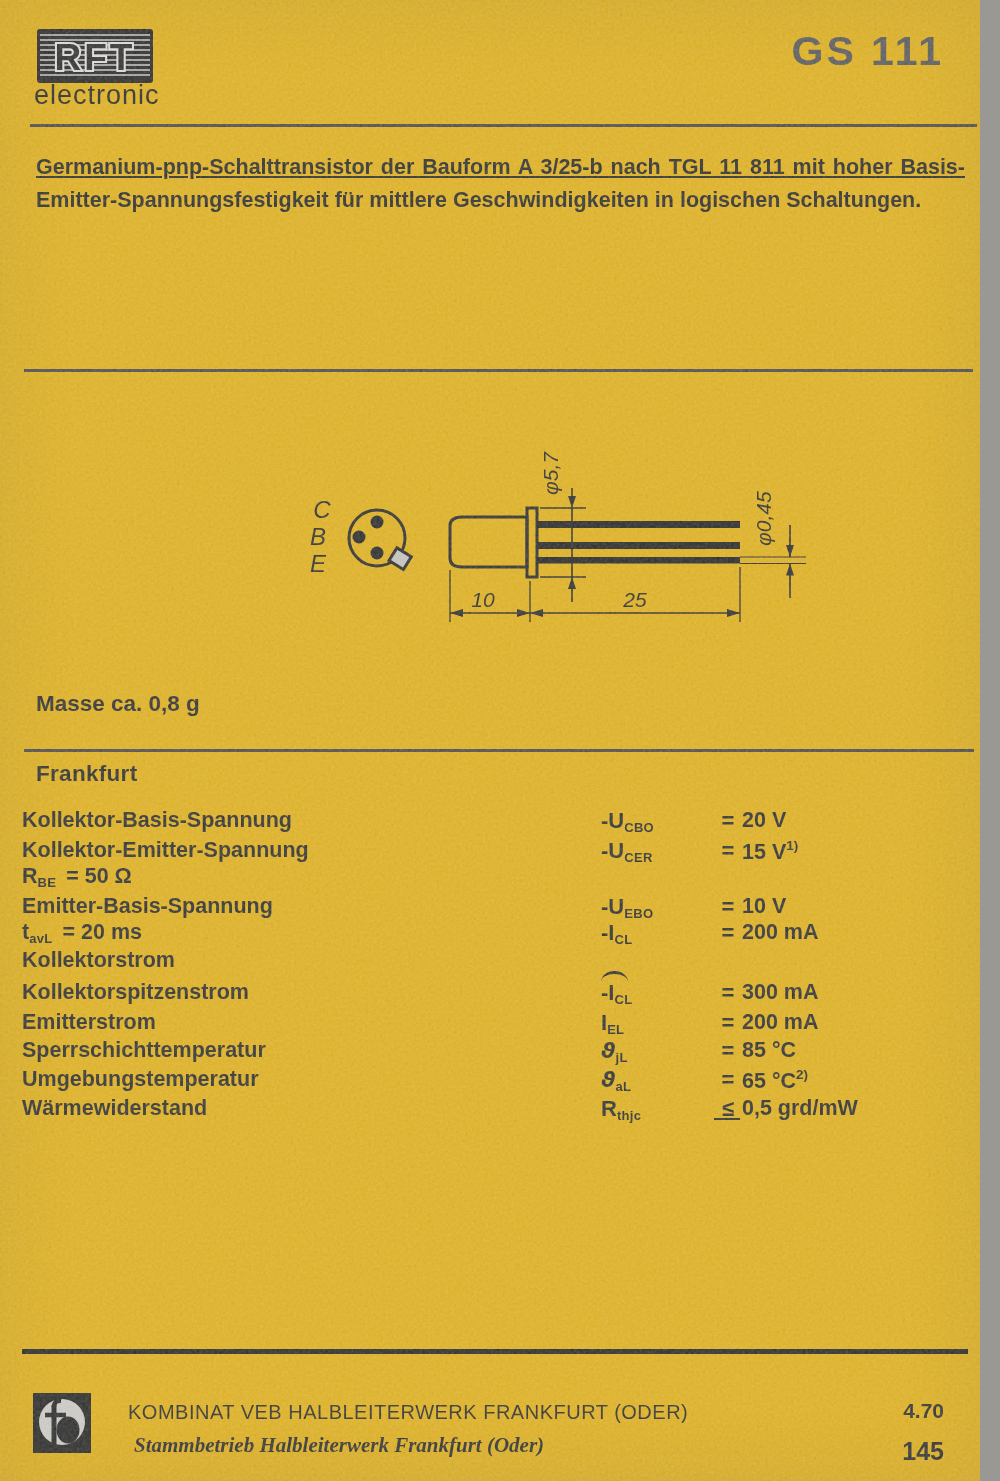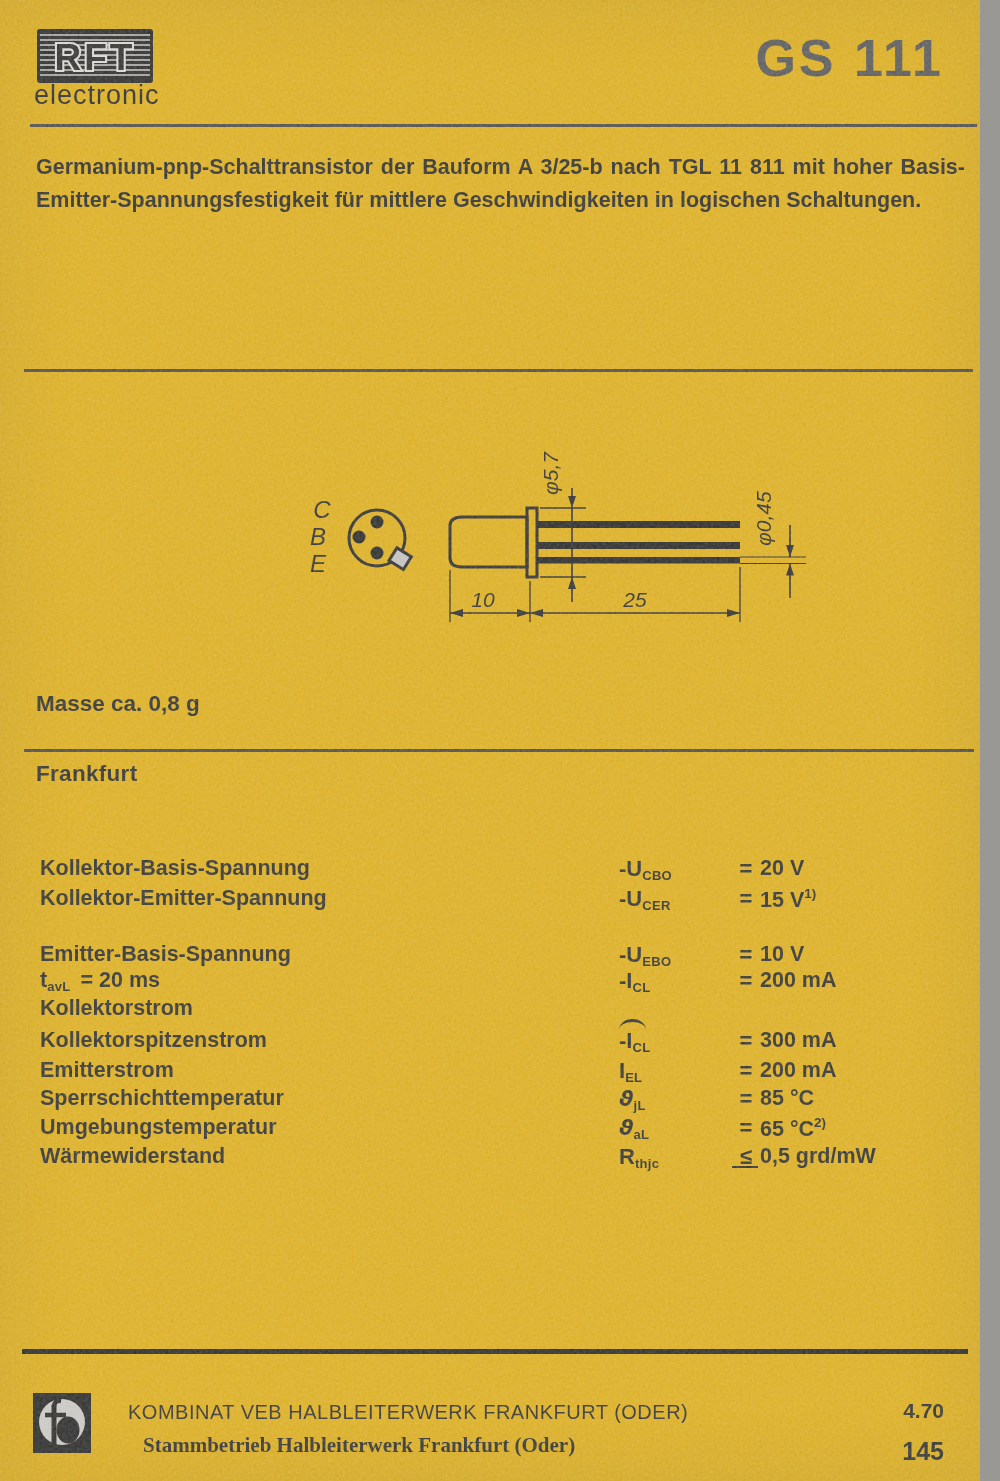--- a/index.html
+++ b/index.html
@@ -10,57 +10,57 @@
     overflow:hidden;
     font-family:"Liberation Sans", sans-serif;
     color:#1e1e1e;
     box-shadow: inset 0 0 80px rgba(40,40,35,.10);
   }
   .noise{position:absolute;left:0;top:0;z-index:9;pointer-events:none;}
   .abs{position:absolute;}
 
   
   .electronic{left:34px;top:80px;font-size:27px;letter-spacing:1px;color:#181818;text-align:center;}
-  .part-number{right:36px;top:28px;font-size:52px;font-weight:700;color:#4d4d4f;letter-spacing:3px;}
+  .part-number{right:36px;top:28px;font-size:41px;font-weight:700;color:#4d4d4f;letter-spacing:3px;}
 
   
   .rule{background:#3e3d3b;height:3px;}
   .rule1{left:30px;top:124px;width:947px;}
   .rule2{left:24px;top:369px;width:949px;}
   .rule3{left:24px;top:749px;width:950px;}
   .rule4{left:22px;top:1349px;width:946px;height:5px;background:#161616;}
 
   
   .desc{left:36px;top:151px;width:929px;font-size:21.5px;line-height:33px;font-weight:700;color:#1b1b1b;}
-  .desc .l1{text-align:justify;text-align-last:justify;}
+  .desc .l1{text-align:justify;text-align-last:justify;text-decoration:underline;}
 
   .mass-note{left:36px;top:691px;font-size:22.5px;font-weight:700;}
   .gw-title{left:36px;top:761px;font-size:22.5px;font-weight:700;letter-spacing:.3px;}
 
   
-  .ltable{left:40px;top:800px;width:930px;height:330px;margin-top:48px;}
+  .ltable{left:22px;top:800px;width:930px;height:330px;}
   .trow{position:absolute;left:0;width:930px;height:28px;white-space:nowrap;}
   .tlabel{position:absolute;left:0;font-size:21.5px;font-weight:700;}
   .tsym{position:absolute;left:579px;font-size:22px;font-weight:700;}
   .trel{position:absolute;left:682px;width:48px;text-align:center;font-size:22px;font-weight:700;}
   .tval{position:absolute;left:720px;font-size:21.5px;font-weight:700;}
   .sub{font-size:13px;font-weight:700;vertical-align:-4px;letter-spacing:.3px;}
   .fn{font-size:13.5px;font-weight:700;vertical-align:9px;}
   .cond-rest{margin-left:10px;}
   .it{font-style:italic;font-family:"DejaVu Sans", sans-serif;}
   .symwrap{position:relative;display:inline-block;}
   .hat{position:absolute;left:0px;top:-9px;width:27px;height:10px;
        border-top:3px solid #1e1e1e;border-radius:100% 100% 0 0/ 170% 170% 0 0;}
   .leq{position:relative;display:inline-block;}
   .leq-bar::after{content:"";position:absolute;left:10px;right:12px;bottom:2px;
        border-bottom:2.5px solid #1e1e1e;}
 
   
   .f-line1{left:128px;top:1401px;font-size:20px;font-weight:400;letter-spacing:.5px;}
-  .f-line2{left:143px;top:1433px;font-size:21px;font-weight:700;
+  .f-line2{left:134px;top:1433px;font-size:21px;font-weight:700;font-style:italic;
            font-family:"Liberation Serif", serif;}
   .f-date{right:36px;top:1391px;font-size:21px;font-weight:700;margin-top:8px;}
   .f-page{right:36px;top:1437px;font-size:25px;font-weight:700;}
 
   svg text{fill:#1c1c1c;}
 </style>
 </head>
 <body>
 
 <div class="page">
@@ -162,20 +162,23 @@
       <span class="tval">20 V</span>
     </div>
 
     <div class="trow" style="top:38px">
       <span class="tlabel">Kollektor-Emitter-Spannung</span>
       <span class="tsym"><span>-U</span><span class="sub">CER</span></span>
       <span class="trel">=</span>
       <span class="tval"><span>15 V</span><span class="fn">1)</span></span>
     </div>
 
+    <div class="trow" style="top:64px">
+      <span class="tlabel"><span>R</span><span class="sub">BE</span><span class="cond-rest">=  50 Ω</span></span>
+    </div>
 
     <div class="trow" style="top:94px">
       <span class="tlabel">Emitter-Basis-Spannung</span>
       <span class="tsym"><span>-U</span><span class="sub">EBO</span></span>
       <span class="trel">=</span>
       <span class="tval">10 V</span>
     </div>
 
     <div class="trow" style="top:120px">
       <span class="tlabel"><span>t</span><span class="sub">avL</span><span class="cond-rest">=  20 ms</span></span>

